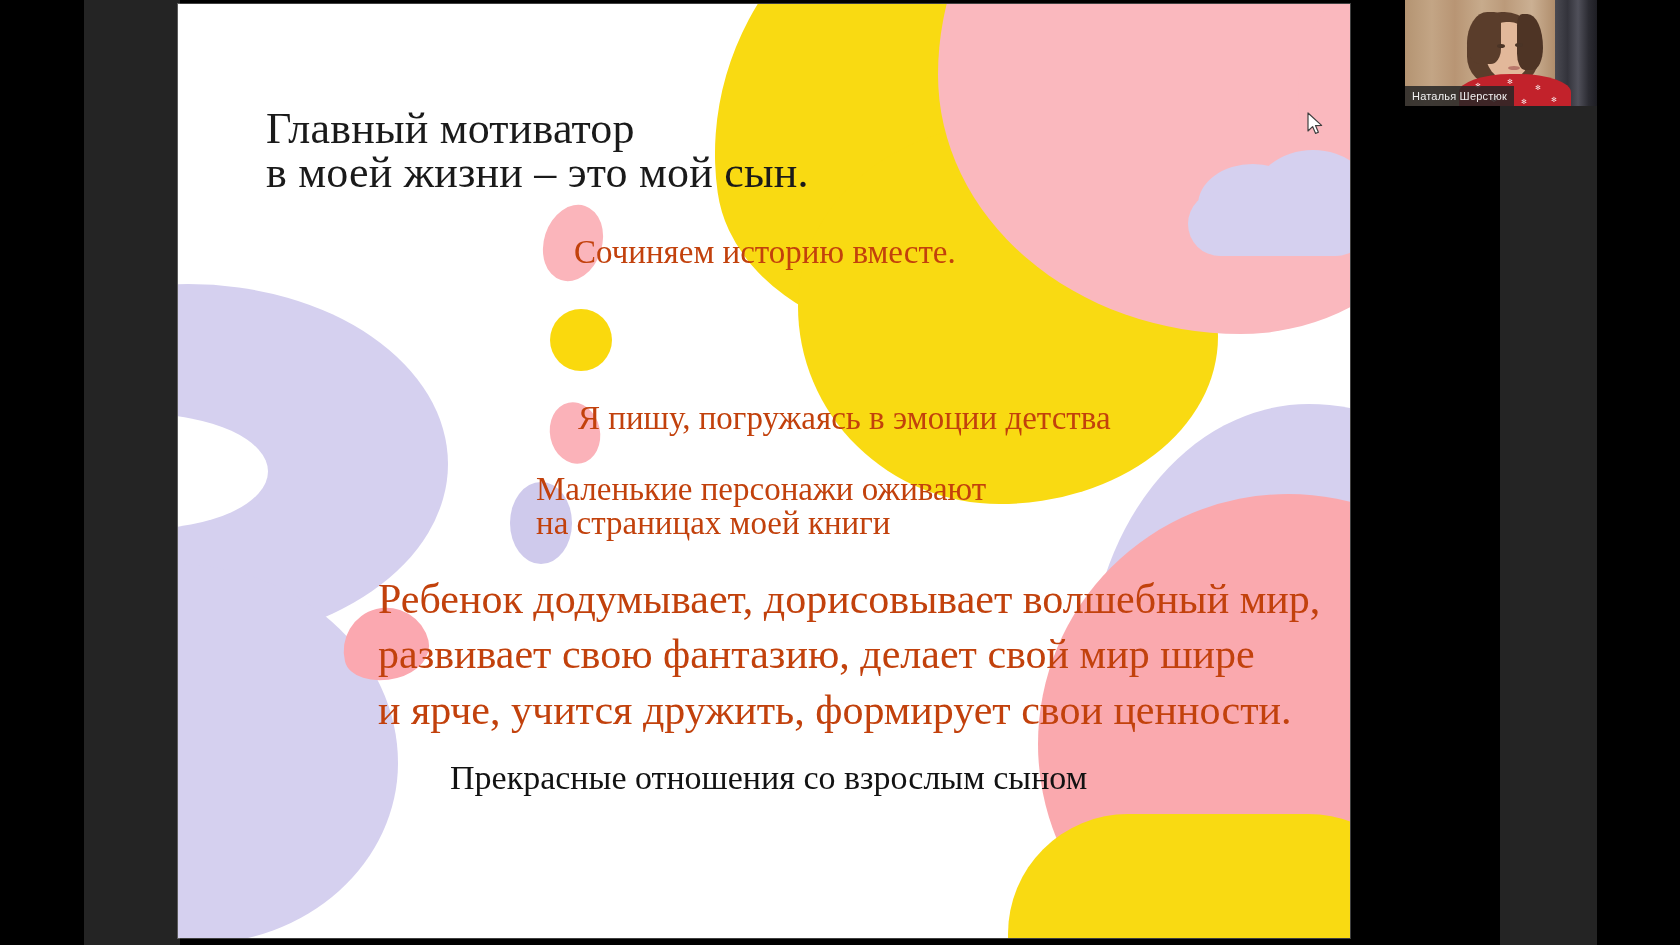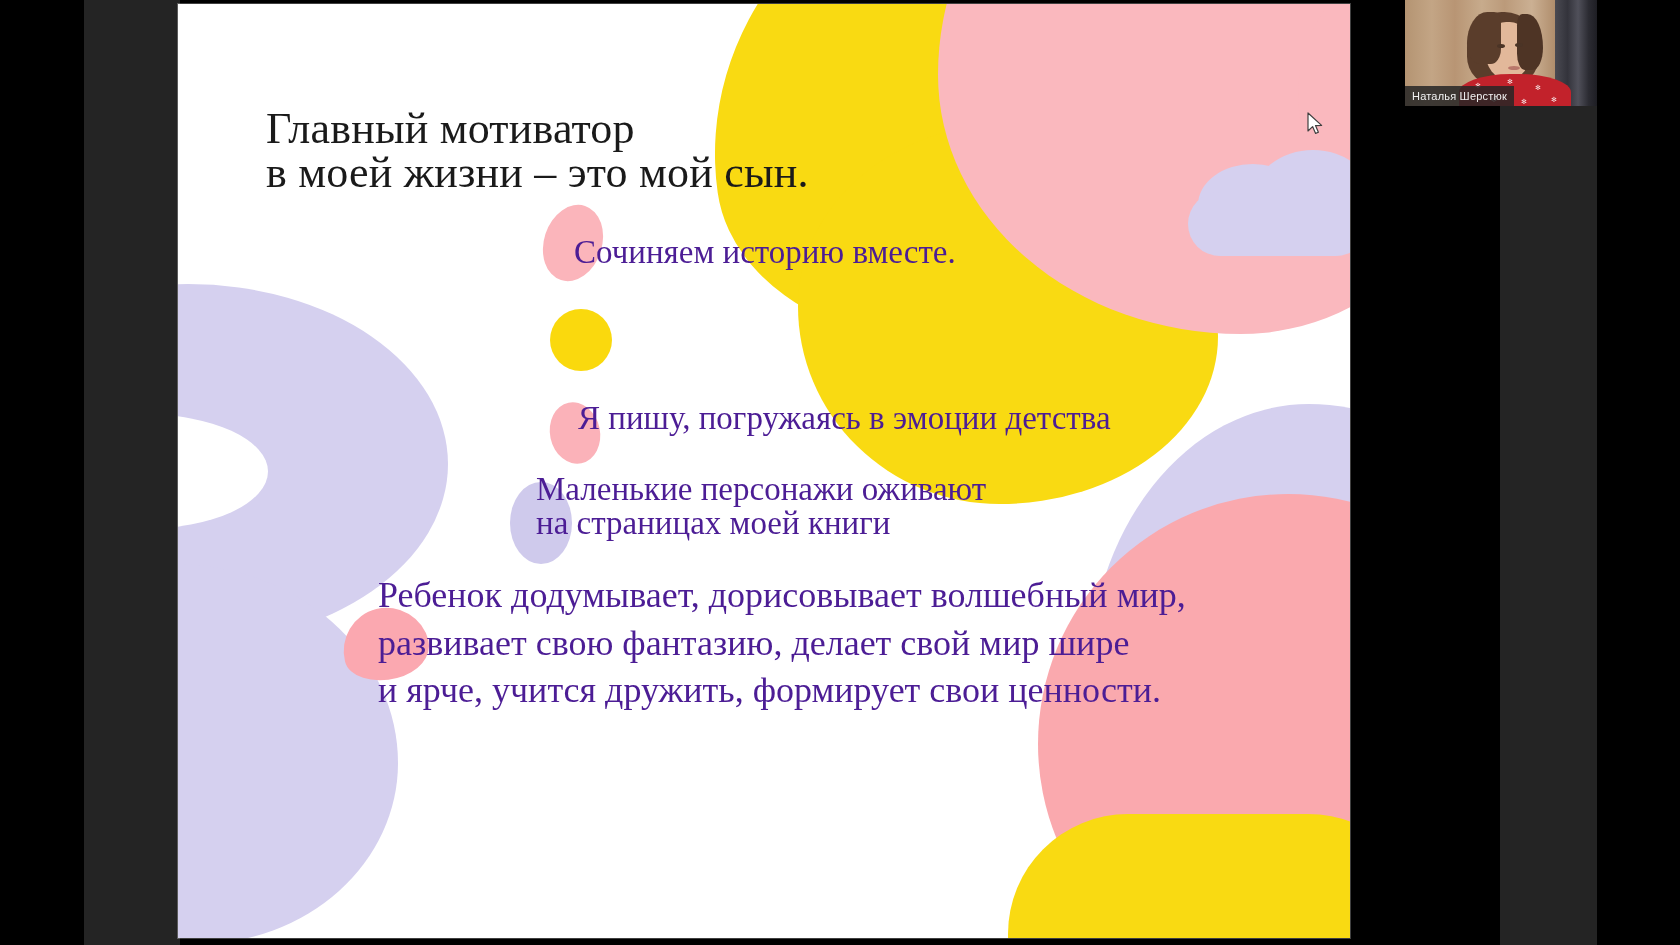--- a/index.html
+++ b/index.html
@@ -100,28 +100,28 @@
   #slide-text{position:absolute;left:0;top:0;width:1322px;height:934px;}
   .title{
     position:absolute;left:88px;top:103px;
     font-family:"Liberation Serif","DejaVu Serif",serif;
     font-size:44px;line-height:1.0;color:#1a1a1a;font-weight:400;
     white-space:pre-line;letter-spacing:.2px;
   }
   .body-line{
     position:absolute;
     font-family:"Liberation Serif","DejaVu Serif",serif;
-    color:#4c1d95;font-size:33px;line-height:1.0;
+    color:#c2410c;font-size:33px;line-height:1.0;
     white-space:pre-line;
   }
   #line-1{left:396px;top:232px;}
   #line-2{left:404px;top:300px;line-height:1.04;}
   #line-3{left:400px;top:398px;}
   #line-4{left:358px;top:468px;line-height:1.04;}
-  #line-5{left:200px;top:568px;line-height:1.32;font-size:36px;}
+  #line-5{left:200px;top:568px;line-height:1.32;font-size:42px;}
   #line-6{
     left:272px;top:757px;font-size:34px;color:#121212;
   }
 
   
   #webcam{
     position:absolute;left:1405px;top:0;width:192px;height:106px;overflow:hidden;background:#a9writ;
   }
   #webcam-bg{position:absolute;inset:0;background:
       linear-gradient(90deg,#b49472 0%,#c3a585 14%,#b89574 26%,#c7ab8c 40%,#bb9a7a 52%,#cbb093 66%,#b08e6d 78%,#3a3a42 86%,#2a2a31 100%);}
@@ -186,20 +186,21 @@
     <div id="slide-text">
       <div class="title">Главный мотиватор
 в моей жизни – это мой сын.</div>
       <div class="body-line" id="line-1">Сочиняем историю вместе.</div>
       <div class="body-line" id="line-4">Маленькие персонажи оживают
 на страницах моей книги</div>
       <div class="body-line" id="line-3">Я пишу, погружаясь в эмоции детства</div>
       <div class="body-line" id="line-5">Ребенок додумывает, дорисовывает волшебный мир,
 развивает свою фантазию, делает свой мир шире
 и ярче, учится дружить, формирует свои ценности.</div>
+      <div class="body-line" id="line-6">Прекрасные отношения со взрослым сыном</div>
     </div>
 
   </div>
 
   <div id="webcam">
     <div id="webcam-bg"></div>
     <div id="webcam-curtain"></div>
     <div id="webcam-hair"></div>
     <div id="webcam-face"></div>
     <div id="webcam-hair-front"></div>

